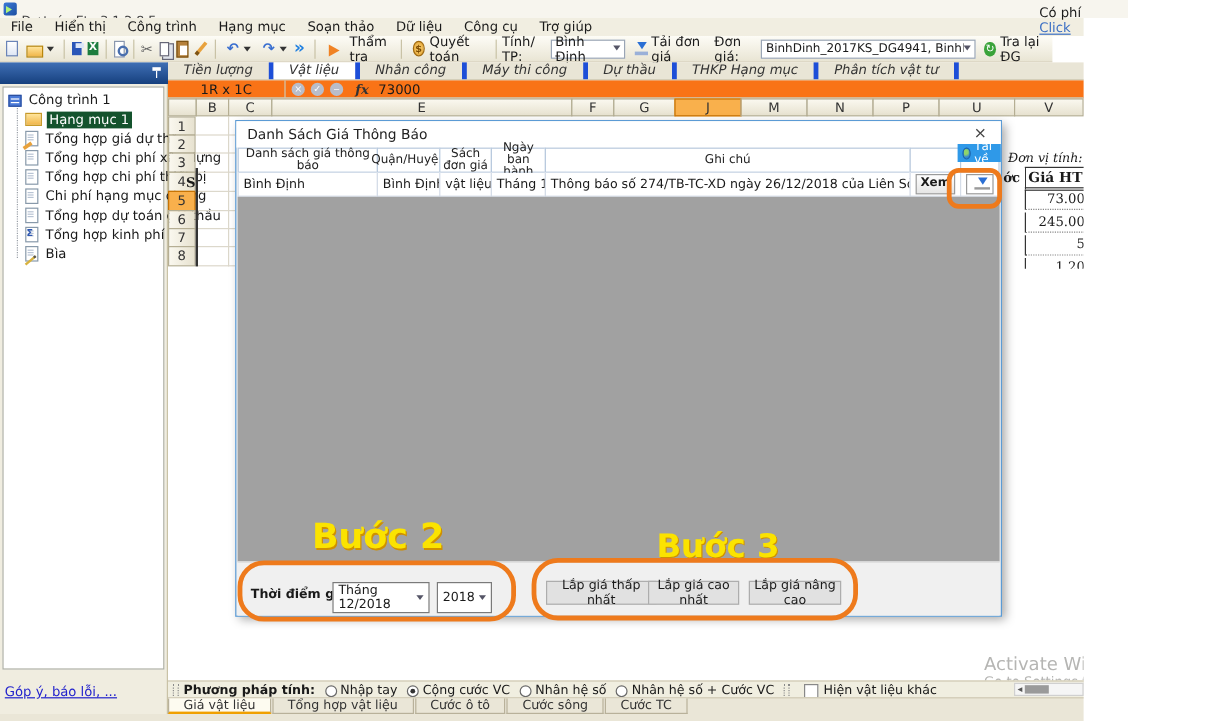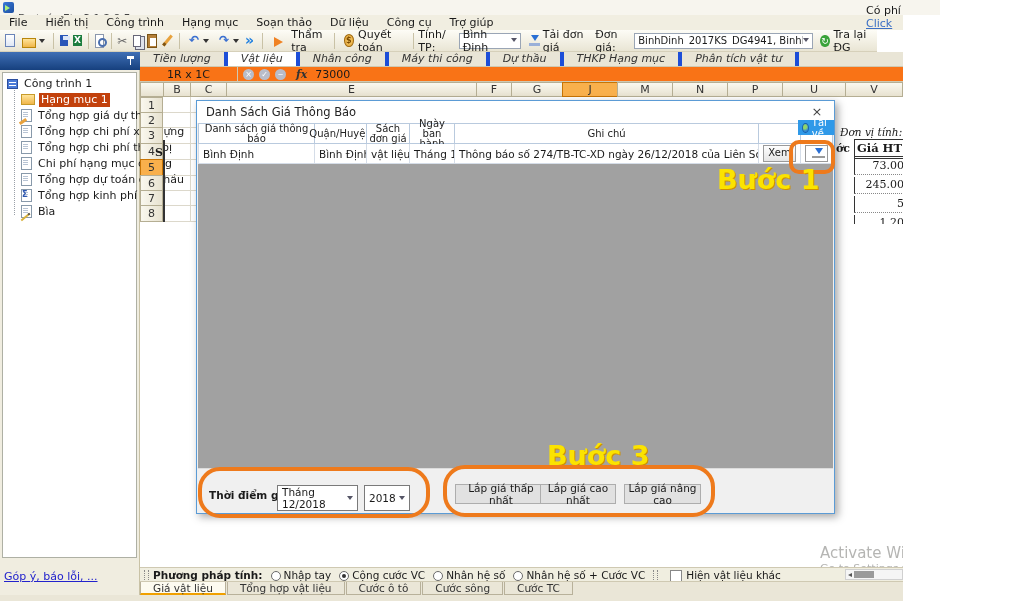--- a/index.html
+++ b/index.html
@@ -74,21 +74,21 @@
   .dotted-row{border-bottom:1px dotted #888;}
   
   .sidebar{left:0;top:52px;width:140px;height:549px;background:#f0ede0;border-right:1px solid #c9c2a6;box-sizing:border-box;}
   .sbtitle{left:0;top:52px;width:140px;height:18px;background:linear-gradient(#3f6fb5,#16407e);}
   .pin{left:127px;top:56px;width:7px;height:9px;}
   .pin:before{content:"";position:absolute;left:0;top:0;width:7px;height:3px;background:#fff;}
   .pin:after{content:"";position:absolute;left:3px;top:3px;width:1px;height:6px;background:#fff;}
   .treebox{left:2px;top:72px;width:135px;height:486px;background:#fff;border:1px solid #aeb0a4;box-sizing:border-box;}
   .titem{position:absolute;display:flex;align-items:center;gap:4px;height:15px;white-space:nowrap;}
   .titem .lbl{padding:0 2px;line-height:14px;}
-  .titem .lbl.sel{background:#c2410c;color:#fff;}
+  .titem .lbl.sel{background:#14532d;color:#fff;}
   .t-project{width:11px;height:10px;background:#4a7ad8;border:1px solid #2c4f9e;box-sizing:border-box;position:relative;}
   .t-project:before{content:"";position:absolute;left:1px;top:2px;width:7px;height:1px;background:#fff;box-shadow:0 3px 0 #fff;}
   .t-folder{width:12px;height:9px;background:linear-gradient(#ffe49a,#f0b64a);border:1px solid #c79a2a;position:relative;}
   .t-page{width:9px;height:11px;background:#fff;border:1px solid #8899aa;position:relative;}
   .t-page:before{content:"";position:absolute;left:1px;top:2px;width:5px;height:1px;background:#b8c4d4;box-shadow:0 2px 0 #b8c4d4,0 4px 0 #b8c4d4;}
   .t-mark-pencil:after{content:"";position:absolute;left:-3px;bottom:-2px;width:8px;height:3px;background:#e8a23d;transform:rotate(-35deg);}
   .t-mark-sigma:after{content:"Σ";position:absolute;left:0px;top:0px;font-size:8px;color:#2c56b0;font-weight:bold;}
   .t-mark-pen:after{content:"";position:absolute;left:-2px;bottom:-1px;width:9px;height:2px;background:#d8b23d;transform:rotate(-40deg);border-right:2px solid #555;}
   .dotline{border-left:1px dotted #9aa0a8;}
   .feedback{left:4px;top:570px;color:#2222cc;text-decoration:underline;}
@@ -103,21 +103,21 @@
          display:flex;align-items:center;padding:0 4px;font-size:10.5px;white-space:nowrap;overflow:hidden;}
   .dgray{left:1px;top:63px;width:635px;height:304px;background:#a1a1a1;}
   .dfoot{left:1px;top:367px;width:635px;height:44px;background:#f0f0f0;border-top:1px solid #dcdcdc;}
   .dbtn{background:#e1e1e1;border:1px solid #adadad;text-align:center;font-size:10.5px;
         display:flex;align-items:center;justify-content:center;box-sizing:border-box;}
   .dselect{background:#fff;border:1px solid #7a7a7a;display:flex;align-items:center;justify-content:space-between;
         padding:12px 4px;box-sizing:border-box;font-size:10.5px;}
   .tai-ve{background:#2f99e8;color:#fff;display:flex;align-items:center;gap:3px;padding:0 4px;font-size:10px;height:15px;}
   .globe{width:10px;height:10px;border-radius:50%;background:radial-gradient(circle at 35% 35%,#8fd46a 30%,#2f84d8 70%);border:1px solid #1c62a8;box-sizing:border-box;}
   .xem{background:linear-gradient(#fefefe,#e5e5e5);border:1px solid #9a9a9a;width:36px;height:15px;
-       text-align:center;line-height:14px;font-size:10px;}
+       text-align:center;line-height:14px;font-size:10px;font-weight:bold;}
   .dlbtn{background:#fff;border:1px solid #9a9a9a;width:26px;height:15px;position:relative;}
   .dlbtn:before{content:"";position:absolute;left:9px;top:2px;border:4px solid transparent;border-top:6px solid #2a6fd4;}
   .dlbtn:after{content:"";position:absolute;left:6px;top:10px;width:13px;height:2px;background:#9a9a9a;}
   
   .ann{border:4px solid #ee7a1c;border-radius:22px;background:transparent;}
   .step{color:#fbe300;font-weight:bold;font-size:27px;font-family:"DejaVu Sans",sans-serif;
         text-shadow:1px 1px 0 #cf9000;white-space:nowrap;}
   
   .statusbar{left:140px;top:567px;width:763px;height:14px;background:#f0eee0;border-top:1px solid #cfc9b2;
              display:flex;align-items:center;font-size:10.5px;box-sizing:border-box;}
@@ -397,18 +397,18 @@
           <span>2018</span>
           <span class="caret" style="border-top-color:#556;margin-top:2px;"></span>
         </span>
       <span class="abs dbtn" style="left:257px;top:15px;width:92px;height:20px;">Lắp giá thấp nhất</span>
       <span class="abs dbtn" style="left:342px;top:15px;width:76px;height:20px;">Lắp giá cao nhất</span>
       <span class="abs dbtn" style="left:426px;top:15px;width:77px;height:20px;">Lắp giá nâng cao</span>
     </div>
   </div>
 
   <div class="abs ann" style="left:789px;top:140px;width:38px;height:26px;border-radius:10px;"></div>
-  <div class="abs step" style="left:717px;top:164px;">Bước 1</div>
+  <div class="abs step" style="left:260px;top:430px;font-size:29px;">Bước 2</div>
   <div class="abs step" style="left:547px;top:440px;">Bước 3</div>
   <div class="abs ann" style="left:198px;top:467px;width:224px;height:43px;"></div>
   <div class="abs ann" style="left:443px;top:465px;width:264px;height:44px;"></div>
 
 </div>
 
 </body></html>

